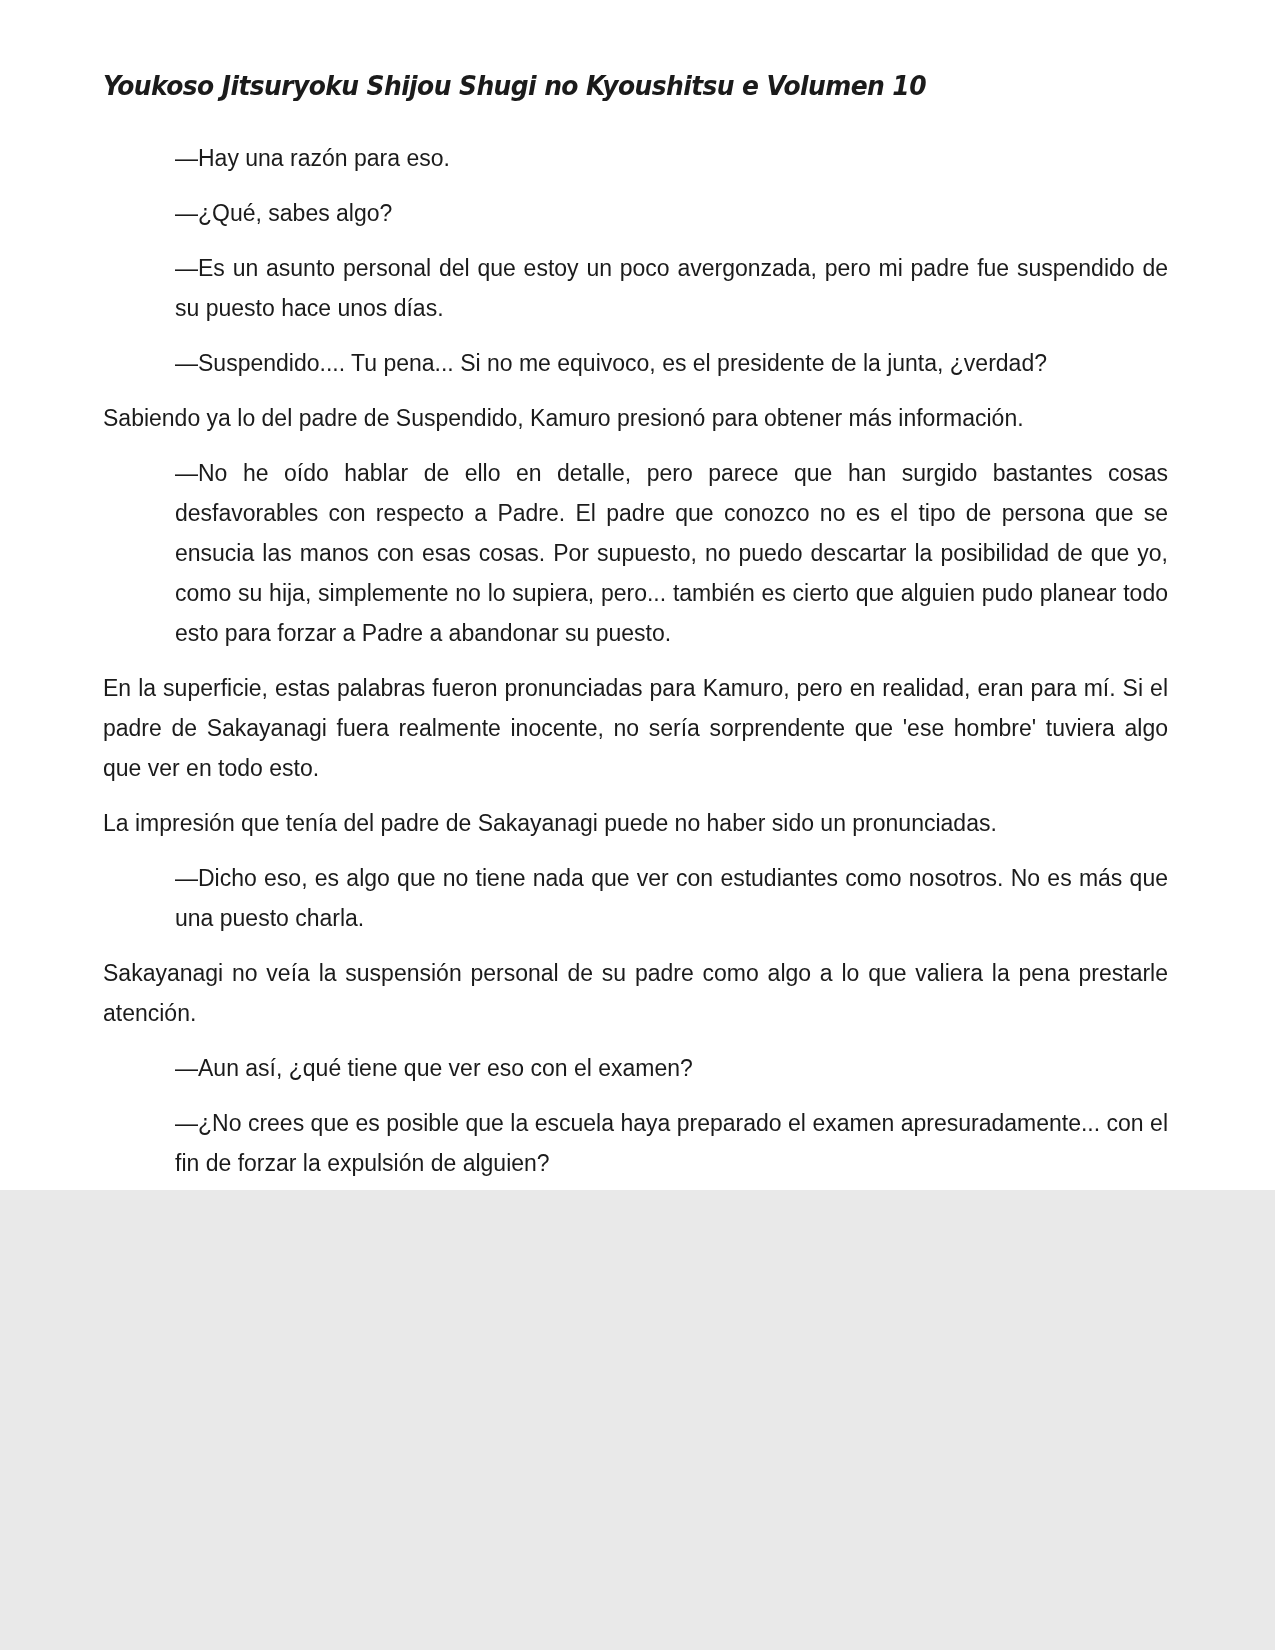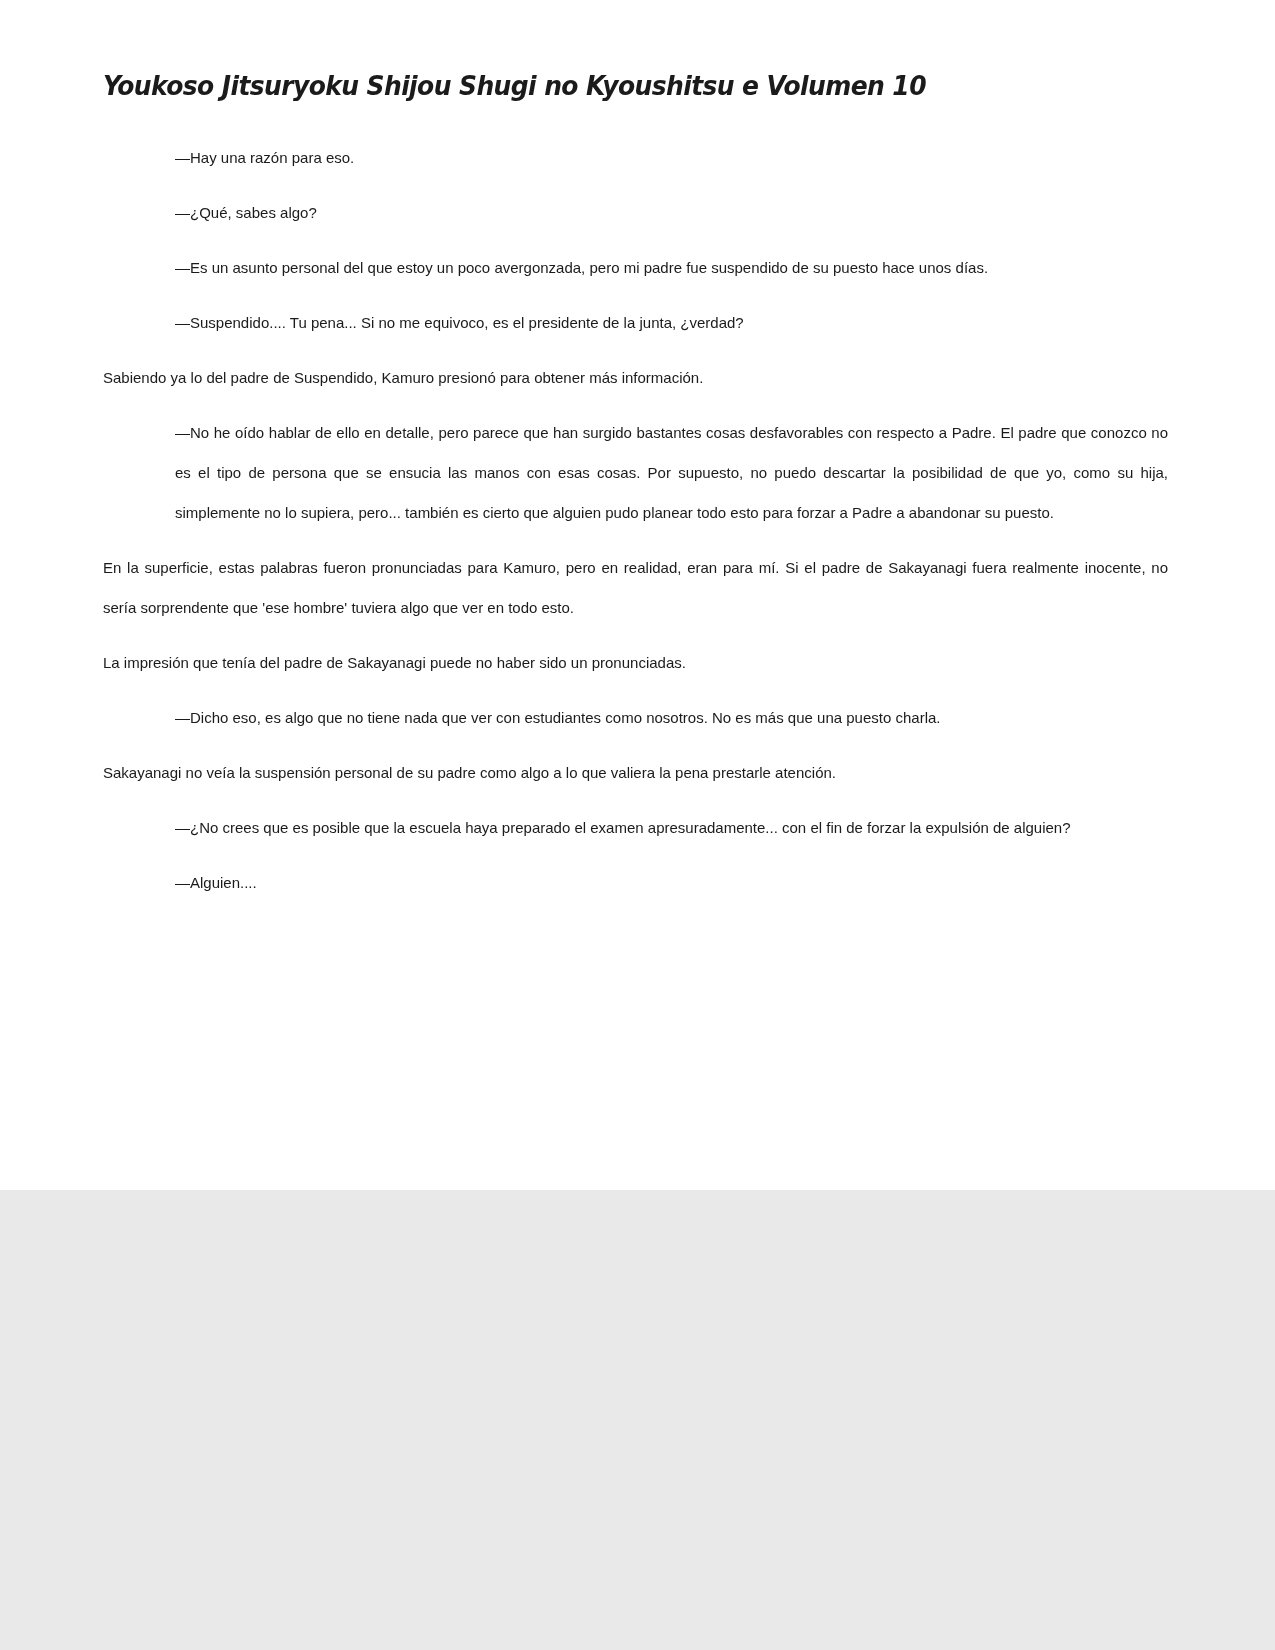--- a/index.html
+++ b/index.html
@@ -30,21 +30,21 @@
     transform: scaleY(1.08);
     transform-origin: left top;
   }
 
   .content {
     position: absolute;
     left: 103px;
     top: 138px;
     width: 1065px;
     color: var(--ink, #1b1b1b);
-    font-size: 15px;
+    font-size: 23px;
     line-height: 40px;
   }
 
   .content p {
     margin: 0 0 15px 0;
     text-align: justify;
   }
   .content p:last-child { margin-bottom: 8px; }
   .content p.dialogue { margin-left: 72px; }
 
@@ -96,20 +96,21 @@
   <p class="dialogue">—Hay una razón para eso.</p>
       <p class="dialogue">—¿Qué, sabes algo?</p>
       <p class="dialogue">—Es un asunto personal del que estoy un poco avergonzada, pero mi padre fue suspendido de su puesto hace unos días.</p>
       <p class="dialogue">—Suspendido.... Tu pena... Si no me equivoco, es el presidente de la junta, ¿verdad?</p>
       <p class="narration">Sabiendo ya lo del padre de Suspendido, Kamuro presionó para obtener más información.</p>
       <p class="dialogue">—No he oído hablar de ello en detalle, pero parece que han surgido bastantes cosas desfavorables con respecto a Padre. El padre que conozco no es el tipo de persona que se ensucia las manos con esas cosas. Por supuesto, no puedo descartar la posibilidad de que yo, como su hija, simplemente no lo supiera, pero... también es cierto que alguien pudo planear todo esto para forzar a Padre a abandonar su puesto.</p>
       <p class="narration">En la superficie, estas palabras fueron pronunciadas para Kamuro, pero en realidad, eran para mí. Si el padre de Sakayanagi fuera realmente inocente, no sería sorprendente que 'ese hombre' tuviera algo que ver en todo esto.</p>
       <p class="narration">La impresión que tenía del padre de Sakayanagi puede no haber sido un pronunciadas.</p>
       <p class="dialogue">—Dicho eso, es algo que no tiene nada que ver con estudiantes como nosotros. No es más que una puesto charla.</p>
       <p class="narration">Sakayanagi no veía la suspensión personal de su padre como algo a lo que valiera la pena prestarle atención.</p>
+      <p class="dialogue">—Aun así, ¿qué tiene que ver eso con el examen?</p>
       <p class="dialogue">—¿No crees que es posible que la escuela haya preparado el examen apresuradamente... con el fin de forzar la expulsión de alguien?</p>
       <p class="dialogue">—Alguien....</p>
     </div>
 
   <div class="footer-rule">
     <div class="rule-thick"></div>
     <div class="rule-gap"></div>
     <div class="rule-thin"></div>
   </div>
 

